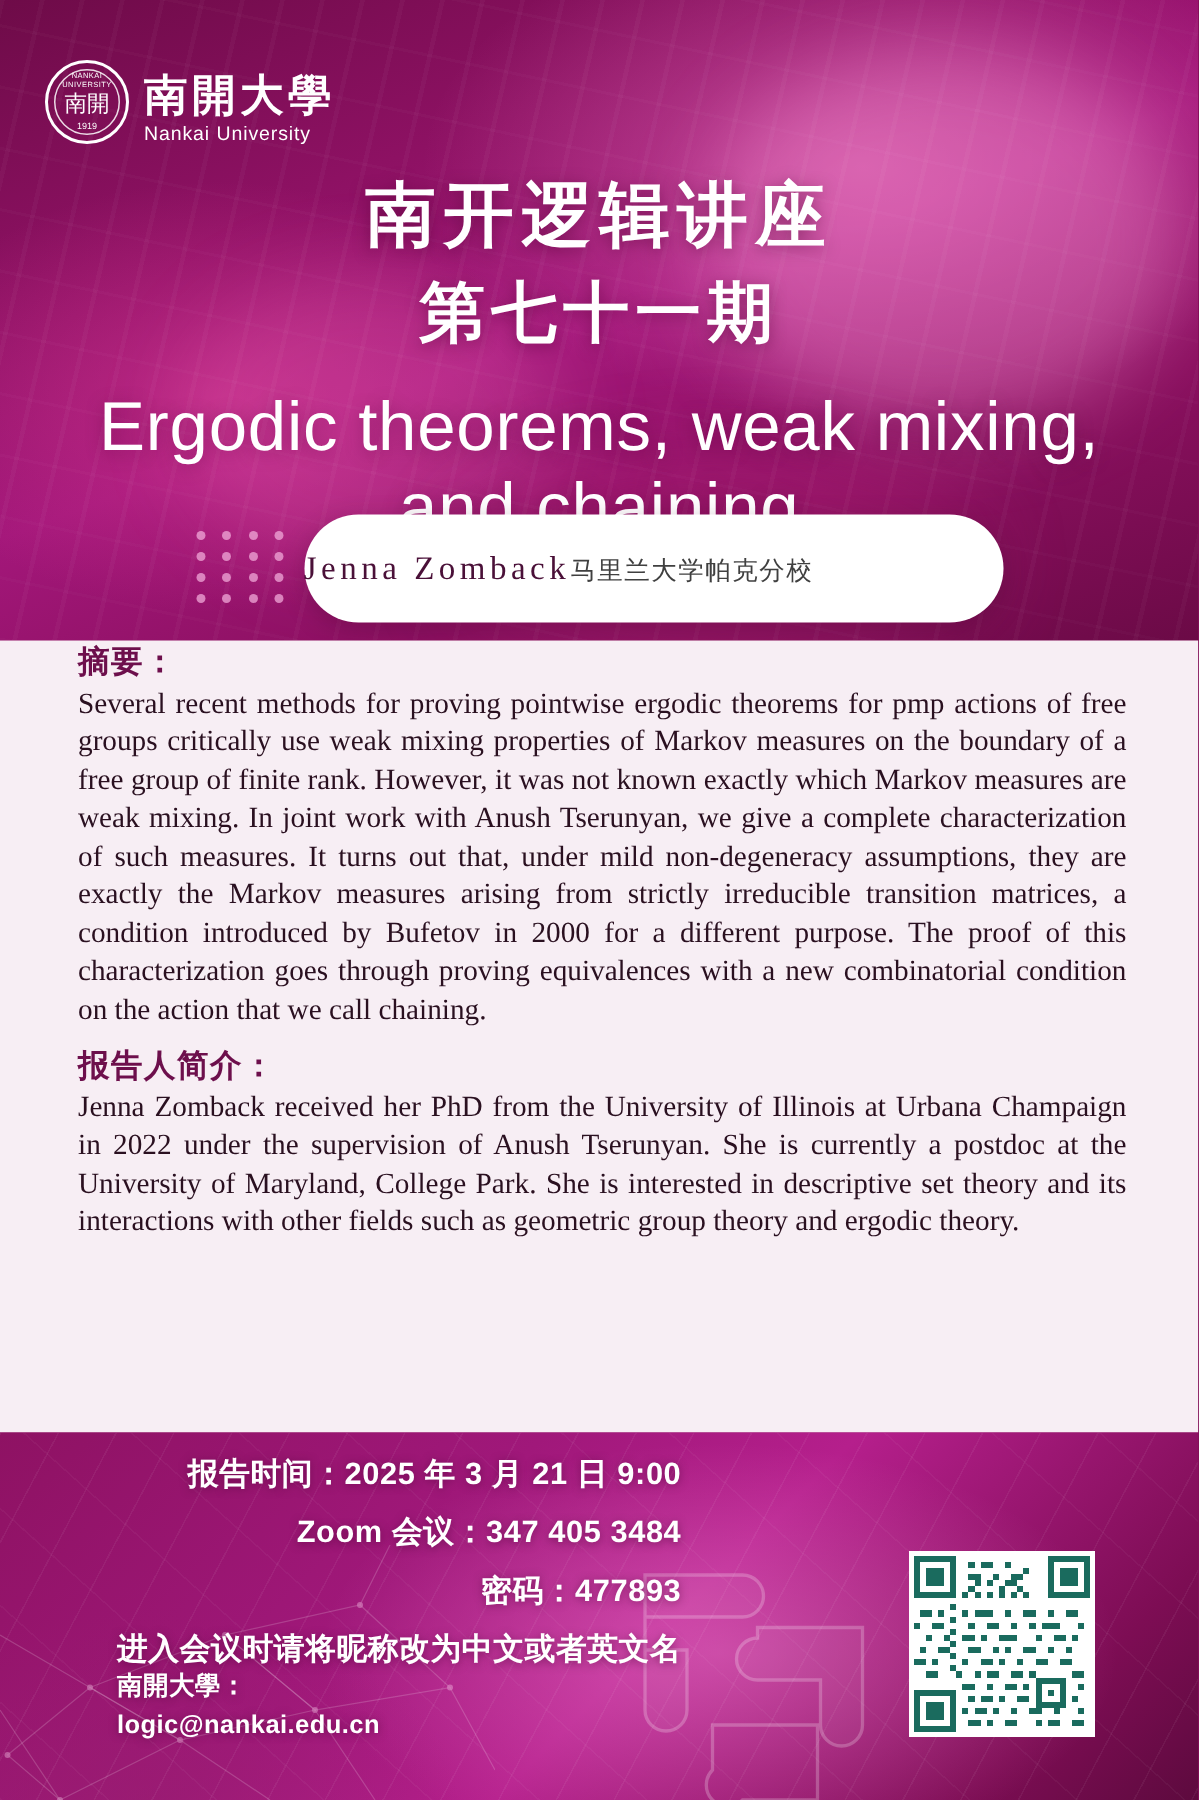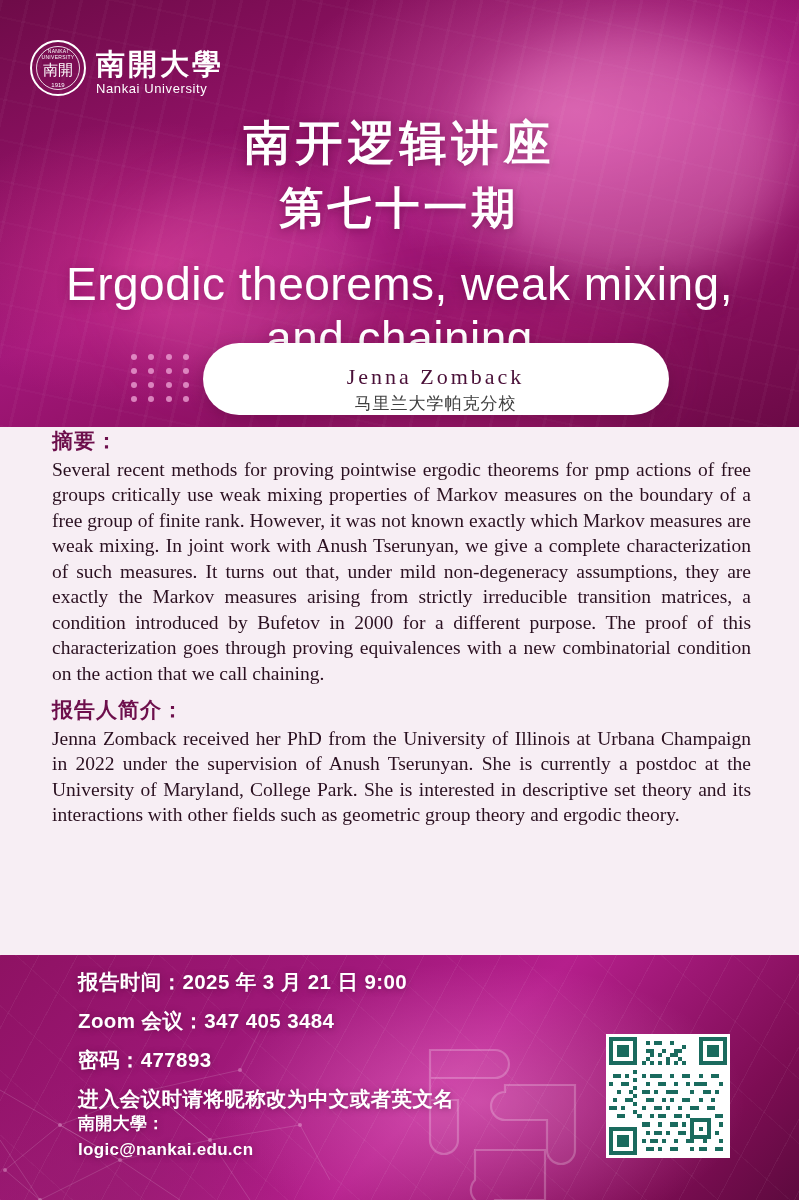--- a/index.html
+++ b/index.html
@@ -100,21 +100,21 @@
   }
   .dots {
     width: 64px; height: 50px; margin-right: 8px;
     display: grid; grid-template-columns: repeat(4, 1fr); grid-template-rows: repeat(4, 1fr);
     gap: 6px; opacity: .75;
   }
   .dots i { display:block; width:6px; height:6px; border-radius:50%; background: #f0a8d8; }
   .pill {
     width: 466px; height: 72px; border-radius: 36px;
     background: #fff;
-    display: flex; flex-direction: column; align-items: center; justify-content: flex-end;
+    display: flex; flex-direction: row; align-items: center; justify-content: flex-start;
     box-shadow: 0 4px 16px rgba(60,0,40,.28);
   }
   .pill-name {
     font-family: "Liberation Serif", serif;
     font-size: 22px; color: #4a1038; letter-spacing: 3px;
   }
   .pill-aff {
     font-family: "Liberation Serif", serif;
     font-size: 17px; color: #404040; margin-top: 2px; letter-spacing: 1px;
   }
@@ -160,20 +160,21 @@
     opacity: .42; pointer-events: none; z-index: 2;
   }
   .foot-lines {
     position: absolute; left: 78px; top: 968px; z-index: 6;
     display: flex; flex-direction: column; gap: 11px;
   }
   .foot-line {
     font-family: "Liberation Sans", sans-serif;
     font-weight: 700; font-size: 20.5px; color: #ffffff; letter-spacing: .4px;
     text-shadow: 0 1px 6px rgba(70,0,50,.5);
+    text-align: right;
   }
   .sub-block {
     position: absolute; left: 78px; top: 1112px; z-index: 6;
     display: flex; flex-direction: column; gap: 5px;
   }
   .sub-line {
     font-family: "Liberation Sans", sans-serif;
     font-weight: 700; font-size: 17px; color: #ffffff; letter-spacing: .3px;
     text-shadow: 0 1px 6px rgba(70,0,50,.5);
   }

